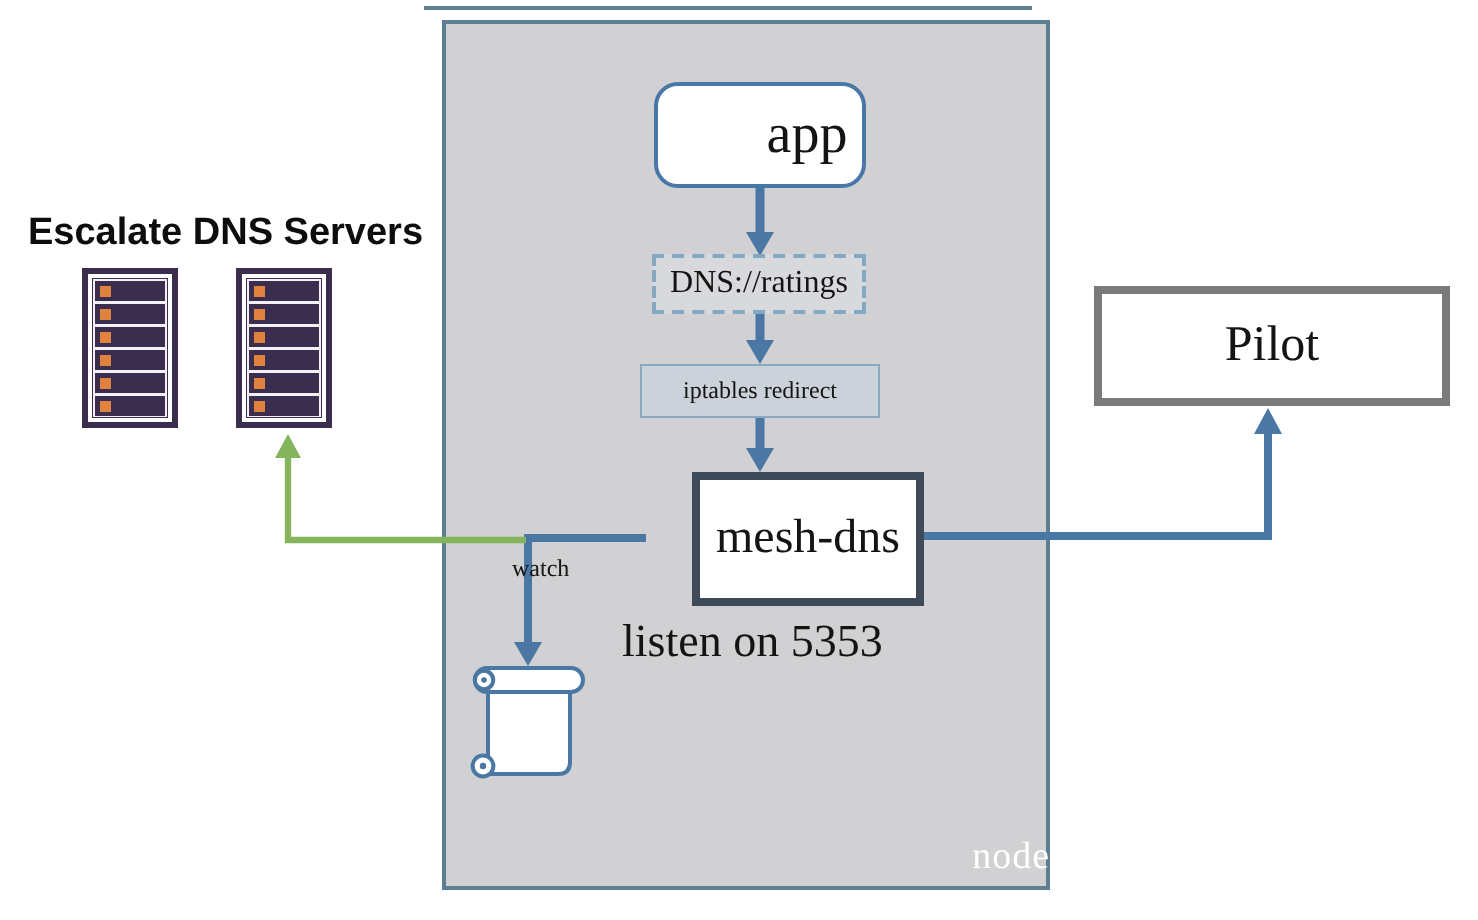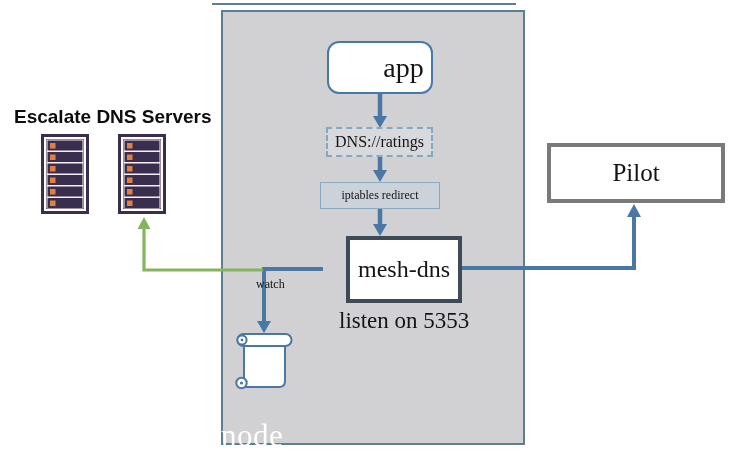--- a/index.html
+++ b/index.html
@@ -8,40 +8,40 @@
     --app-border:#4878a8; --mesh-border:#3f4a59; --pilot-border:#7a7a7a;
     --dashed-border:#84a7c2; --iptables-fill:#ccd2d9; --iptables-border:#8ba9c0;
     --server-purple:#3a2d4e; --server-orange:#e0813f; --text:#141414;
   }
   html,body{margin:0;padding:0;}
   body{background:#fff;font-family:"Liberation Serif","DejaVu Serif",serif;color:var(--text,#141414);}
   .canvas{position:relative;width:739px;height:460px;background:#fff;overflow:hidden;}
 
   .node-box{position:absolute;left:221px;top:10px;width:304px;height:435px;box-sizing:border-box;
     background:var(--node-fill,#d1d0d2);border:2px solid var(--node-border,#5e7e93);}
-  .node-label{position:absolute;left:221px;top:418px;width:304px;text-align:left;
-    font-size:31px;color:#fff;letter-spacing:.5px;}
+  .node-label{position:absolute;left:221px;top:418px;width:304px;text-align:right;
+    font-size:19px;color:#fff;letter-spacing:.5px;}
 
   .dbox{position:absolute;box-sizing:border-box;display:flex;align-items:center;justify-content:center;
     background:#fff;color:var(--text,#141414);}
   .app-box{left:327px;top:41px;width:106px;height:53px;border:2px solid var(--app-border,#4878a8);
     border-radius:12px;font-size:28px;padding-left:47px;}
   .dns-box{left:326px;top:127px;width:107px;height:30px;border:2px dashed var(--dashed-border,#84a7c2);
     background:#d8d9dc;font-size:16px;align-items:center;}
   .iptables-box{left:320px;top:182px;width:120px;height:27px;border:1px solid var(--iptables-border,#8ba9c0);
     background:var(--iptables-fill,#ccd2d9);font-size:12px;}
   .mesh-box{left:322px;top:236px;width:116px;height:67px;border:4px solid var(--mesh-border,#3f4a59);
     font-size:24px;margin-left:24px;}
   .pilot-box{left:547px;top:143px;width:178px;height:60px;border:4px solid var(--pilot-border,#7a7a7a);
     font-size:25px;}
 
   .lbl{position:absolute;white-space:nowrap;}
   .escalate-lbl{left:14px;top:106px;font-family:"Liberation Sans","DejaVu Sans",sans-serif;
     font-size:19px;font-weight:600;color:#0d0d0d;}
-  .listen-lbl{left:311px;top:308px;font-size:23px;margin-left:28px;}
+  .listen-lbl{left:311px;top:308px;font-size:23px;}
   .watch-lbl{left:256px;top:277px;font-size:12px;}
   .sync-lbl{left:536px;top:245px;font-size:16px;}
   .nonservice-lbl{left:44px;top:278px;font-size:17px;}
   .resolv-lbl{left:222px;top:397px;font-size:14px;}
 
   svg.overlay{position:absolute;left:0;top:0;width:739px;height:460px;pointer-events:none;}
   .blue-line{stroke:var(--arrow-blue,#4a77a3);fill:none;}
   .blue-head{fill:var(--arrow-blue,#4a77a3);stroke:none;}
   .green-line{stroke:var(--arrow-green,#84b45c);fill:none;}
   .green-head{fill:var(--arrow-green,#84b45c);stroke:none;}

